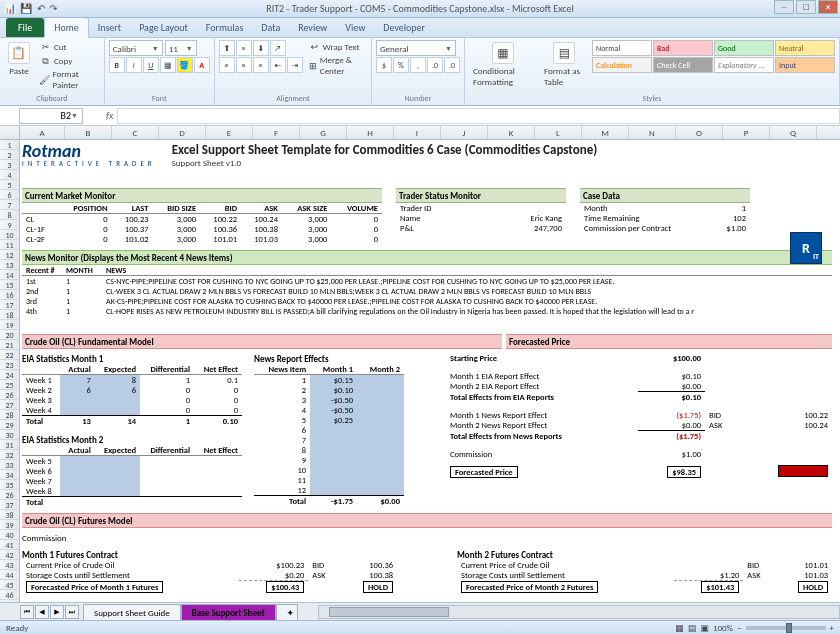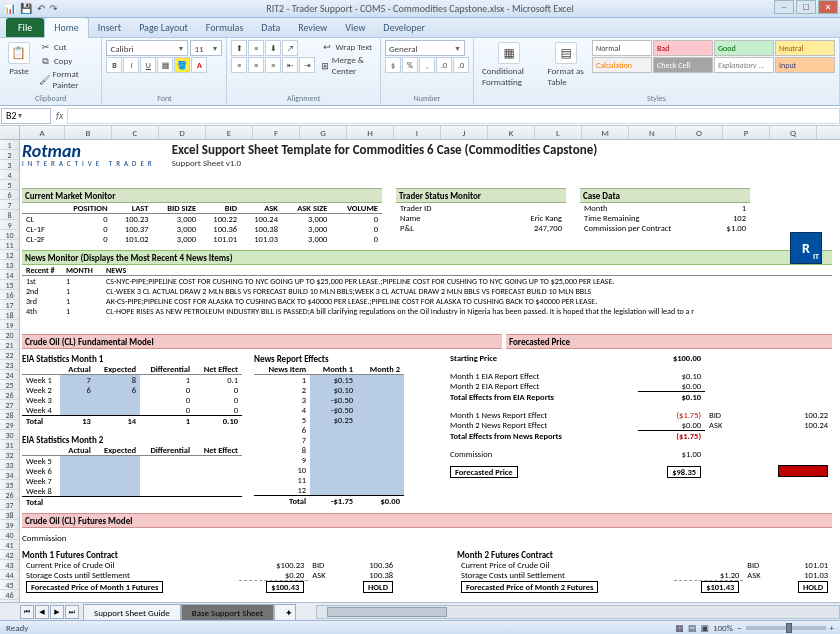--- a/index.html
+++ b/index.html
@@ -19,28 +19,28 @@
 
 .ribbon{height:68px;background:linear-gradient(#f5faff,#e4eef8);border-bottom:1px solid #9db8d6;display:flex;font-size:9px;color:#444}
 .group{border-right:1px solid #c0d2e4;padding:2px 4px;display:flex;flex-direction:column;justify-content:space-between}
 .group-body{flex:1;display:flex;gap:3px;align-items:flex-start}
 .group-label{text-align:center;font-size:8px;color:#6a7a8a;padding-top:1px}
 .big-btn{display:flex;flex-direction:column;align-items:center;gap:1px;padding:2px 4px;cursor:pointer}
 .big-btn .icn{width:22px;height:22px;background:#fff;border:1px solid #c8d4e0;border-radius:2px;display:flex;align-items:center;justify-content:center;font-size:12px}
 .stack{display:flex;flex-direction:column;gap:1px}
 .stack-row{display:flex;align-items:center;gap:2px;padding:0 2px;cursor:pointer}
 .stack-row .si{width:13px;height:13px;display:inline-flex;align-items:center;justify-content:center;font-size:9px}
-.dd{width:82px;height:16px;background:#fff;border:1px solid #b0c0d0;font-size:9px;padding:0 3px;display:flex;align-items:center;justify-content:space-between}
+.dd{width:54px;height:16px;background:#fff;border:1px solid #b0c0d0;font-size:9px;padding:0 3px;display:flex;align-items:center;justify-content:space-between}
 .dd .arr{font-size:7px;color:#666}
 .mini{width:16px;height:16px;background:#fff;border:1px solid #c0d0e0;display:inline-flex;align-items:center;justify-content:center;font-size:8px;cursor:pointer}
 .styles-grid{display:grid;grid-template-columns:repeat(4,60px);gap:1px}
 .style-cell{height:16px;border:1px solid #c0c0c0;font-size:8px;display:flex;align-items:center;padding:0 3px}
 
 .fbar{height:20px;border-bottom:1px solid #c0c8d0;display:flex;align-items:center;background:#fff}
-.namebox{width:50px;height:16px;border:1px solid #b0c0d0;margin:0 1px;font-size:10px;display:flex;align-items:center;padding:0 4px;justify-content:flex-start}
+.namebox{width:64px;height:16px;border:1px solid #b0c0d0;margin:0 19px;font-size:10px;display:flex;align-items:center;padding:0 4px;justify-content:flex-end}
 .fx{font-size:10px;font-style:italic;color:#666;margin:0 4px}
 .formula-input{flex:1;height:16px;border:1px solid #d0d8e0;background:#fff}
 
 .sheet-area{position:relative;height:488px;overflow:hidden;background:#fff}
 .col-hdrs{display:flex;height:14px;background:linear-gradient(#f4f6f8,#e2e8ee);border-bottom:1px solid #b0bcc8;font-size:9px;color:#445}
 .row-hdr{width:20px;border-right:1px solid #b0bcc8;text-align:center}
 .ch{border-right:1px solid #c8d0d8;text-align:center;padding-top:1px;flex:0 0 auto}
 .grid{position:absolute;left:20px;top:14px;right:0;bottom:0}
 .row-hdrs{position:absolute;left:0;top:14px;width:20px;bottom:0;background:linear-gradient(90deg,#f4f6f8,#e2e8ee);border-right:1px solid #b0bcc8}
 .rh{height:10px;border-bottom:1px solid #d0d8e0;font-size:8px;color:#445;text-align:center;line-height:10px}
@@ -63,21 +63,21 @@
 .box{border:1px solid #000;display:inline-block;padding:0 4px;font-weight:bold;background:#fff}
 .red-box{background:#c00000;color:#fff;border:1px solid #000;display:inline-block;width:50px;height:12px}
 .red-txt{color:#c00000}
 .ritlogo{position:absolute;right:10px;top:90px;width:32px;height:32px;background:#0050a0;color:#fff;font-weight:bold;font-size:14px;display:flex;align-items:center;justify-content:center;border:1px solid #003060}
 .ritlogo::after{content:"IT";font-size:8px;position:absolute;bottom:2px;right:2px;color:#fff}
 
 .sheet-tabs{position:absolute;bottom:14px;left:0;right:0;height:18px;background:#e6ecf2;border-top:1px solid #b0c0d0;display:flex;align-items:center;font-size:9px;padding-left:20px}
 .st-nav{display:flex;gap:1px;margin-right:4px}
 .st-nav span{width:14px;height:14px;border:1px solid #a0b0c0;background:#f0f4f8;display:flex;align-items:center;justify-content:center;font-size:7px;cursor:pointer}
 .st{padding:2px 10px;border:1px solid #a0b0c0;background:#f0f4f8;border-bottom:none;cursor:pointer}
-.st.active{background:#737373;font-weight:normal}
+.st.active{background:#a21caf;font-weight:bold}
 .hscroll{flex:1;margin-left:20px;height:14px;background:#e0e6ec;border:1px solid #b0c0d0;position:relative}
 .hscroll .thumb{position:absolute;left:10px;width:120px;top:1px;bottom:1px;background:#c0cad4;border:1px solid #90a0b0}
 
 .status{position:absolute;bottom:0;left:0;right:0;height:14px;background:linear-gradient(#e4eef8,#cde0f2);border-top:1px solid #9db8d6;font-size:9px;color:#445;display:flex;align-items:center;padding:0 6px;justify-content:space-between}
 .zoom{display:flex;align-items:center;gap:4px}
 .zslider{width:80px;height:4px;background:#b0c0d0;position:relative}
 .zslider .zt{position:absolute;left:40px;top:-3px;width:6px;height:10px;background:#708090;border:1px solid #506070}
 </style>
 </head>
 <body>

